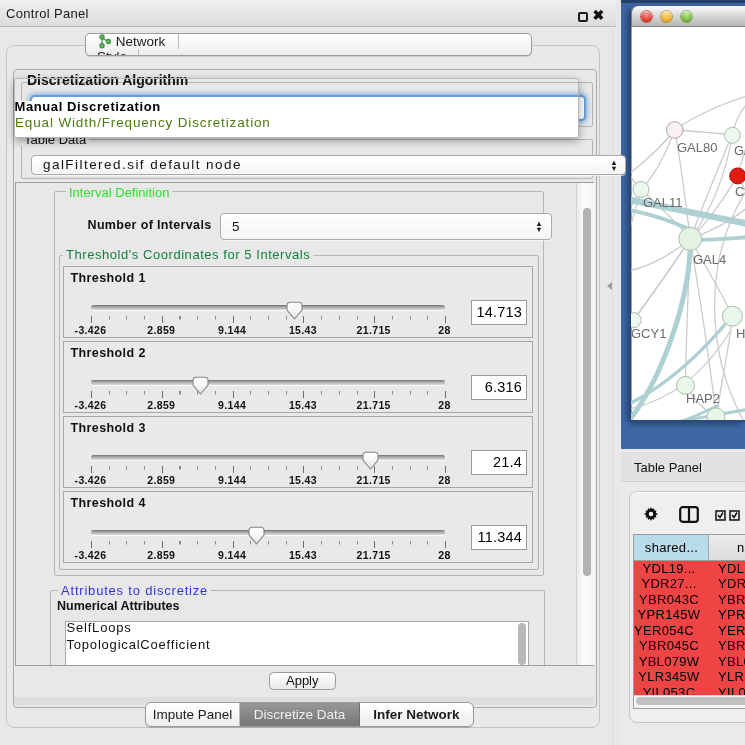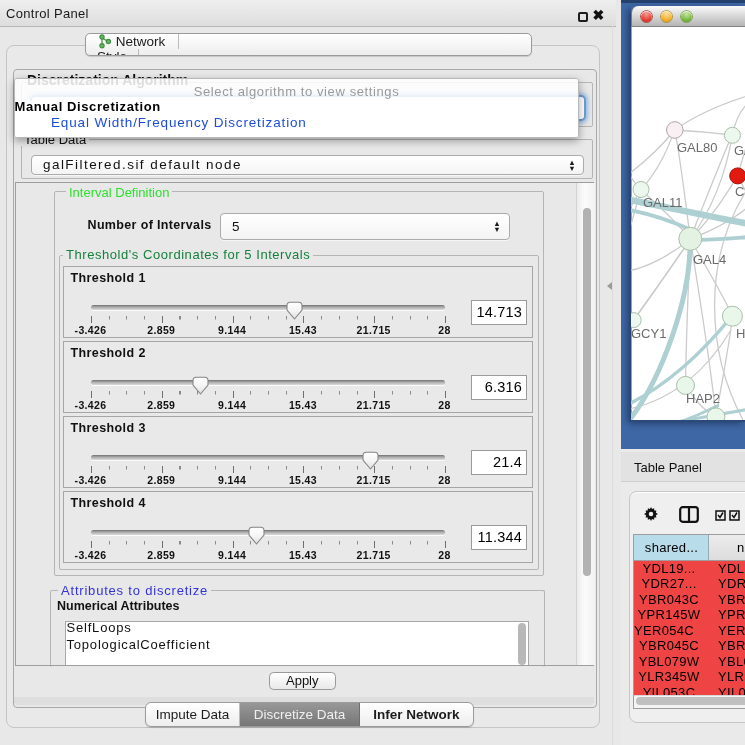--- a/index.html
+++ b/index.html
@@ -1,19 +1,19 @@
 <!DOCTYPE html>
 <html><head><meta charset="utf-8">
 <style>
 html,body{margin:0;padding:0;}
 body{width:745px;height:745px;position:relative;background:#e8e8e8;font-family:"Liberation Sans",sans-serif;overflow:hidden;}
 .abs{position:absolute;}
 .gt{position:absolute;background:#e8e8e8;padding:0 3px;font-size:13px;line-height:13px;}
 .grp{position:absolute;border:1px solid #b5b5b5;border-radius:2px;}
-.combo{position:absolute;border:1px solid #ababab;border-radius:4px;background:linear-gradient(#ffffff,#f4f4f4);box-shadow:0 1px 0 rgba(255,255,255,.6);}
+.combo{position:absolute;border:1px solid #ababab;border-radius:4px;background:linear-gradient(#ffffff,#f4f4f4);box-shadow:0 1px 0 rgba(255,255,255,.6);padding-left:42px;}
 .combo .tx{position:absolute;left:11px;top:calc(50% - 1px);transform:translateY(-50%);font-size:13.5px;letter-spacing:1.45px;color:#111;white-space:nowrap;}
 .arr{position:absolute;width:10px;font-size:7.5px;line-height:5.5px;color:#1a1a1a;text-align:center;}
 .tpanel{position:absolute;left:63px;width:468px;height:70px;border:1px solid #a6a6a6;background:#e9e9e9;}
 .ptitle{position:absolute;left:70.5px;font-size:12.5px;letter-spacing:0.4px;font-weight:bold;color:#111;}
 .track{position:absolute;left:90.5px;width:354px;height:5px;border-radius:2.5px;background:linear-gradient(#6f6f6f,#a9a9a9 40%,#dcdcdc);box-shadow:0 1px 0 rgba(255,255,255,.8);}
 .ticks{position:absolute;left:90.5px;width:356px;height:7px;background-image:repeating-linear-gradient(90deg,#6e6e6e 0 1px,transparent 1px 70.8px),repeating-linear-gradient(90deg,#8a8a8a 0 1px,transparent 1px 17.7px);background-size:356px 7px,356px 3.5px;background-repeat:no-repeat;}
 .slbl{position:absolute;transform:translateX(-50%);font-size:10.5px;letter-spacing:0.35px;font-weight:bold;color:#111;white-space:nowrap;}
 .fld{position:absolute;left:471px;width:56px;height:25px;background:#fff;border:1px solid #9b9b9b;box-sizing:border-box;font-size:14.5px;letter-spacing:0.2px;color:#000;text-align:right;line-height:23px;padding-right:4px;}
 .thumb{position:absolute;width:17px;height:19px;}
 .seg{position:absolute;border:1px solid #9b9b9b;border-radius:5px;background:linear-gradient(#ffffff,#ededed);box-shadow:0 1px 1px rgba(0,0,0,.15);display:flex;overflow:hidden;}
@@ -277,23 +277,22 @@
 <div class="abs" style="left:65px;top:620.5px;width:464px;height:45px;border:1px solid #a9a9a9;background:#fff;overflow:hidden;box-sizing:border-box;">
   <div class="abs" style="left:0.5px;top:-1.5px;font-size:13px;letter-spacing:0.8px;color:#111;">SelfLoops</div>
   <div class="abs" style="left:0.5px;top:15.5px;font-size:13px;letter-spacing:0.8px;color:#111;">TopologicalCoefficient</div>
   <div class="abs" style="right:2px;top:1px;width:8px;height:42px;border-radius:4px;background:#b8b8b8;"></div>
 </div>
 <div class="abs" style="left:14.5px;top:665px;width:579.5px;height:1px;background:#9e9e9e;"></div>
 
 <div class="abs" style="left:269px;top:671.5px;width:66.5px;height:18px;border:1px solid #9a9a9a;border-radius:4.5px;background:linear-gradient(#ffffff,#e9e9e9);box-sizing:border-box;text-align:center;font-size:13px;color:#111;line-height:16.5px;">Apply</div>
 
 <div class="seg" style="left:145px;top:702px;width:327px;height:23px;border-radius:6px;">
-  <div style="width:93px;">Impute Data</div>
+  <div style="width:93px;">Impute Panel</div>
   <div class="sel" style="width:119px;">Discretize Data</div>
   <div style="flex:1;">Infer Network</div>
 </div>
 
 <div class="abs" style="left:14px;top:78px;width:563px;height:58px;border:1px solid #b8b8b8;border-radius:3px;box-shadow:0 3px 8px rgba(0,0,0,.35);overflow:hidden;">
-  <div class="abs" style="left:0;top:0;width:100%;height:22px;background:rgba(255,255,255,.86);text-align:center;font-size:13px;letter-spacing:0.6px;color:#9a9a9a;line-height:26px;">Select algorithm to view settings</div>
   <div class="abs" style="left:0;top:22px;width:100%;height:36px;background:#fff;"></div>
   <div class="abs" style="left:-0.5px;top:19.5px;font-size:13px;letter-spacing:0.6px;font-weight:bold;color:#000;">Manual Discretization</div>
-  <div class="abs" style="left:0px;top:36px;font-size:13.5px;letter-spacing:0.85px;color:#1d4ed8;margin-left:36px;">Equal Width/Frequency Discretization</div>
+  <div class="abs" style="left:0px;top:36px;font-size:13.5px;letter-spacing:0.85px;color:#4d7c0f;">Equal Width/Frequency Discretization</div>
 </div>
 
 </body></html>

